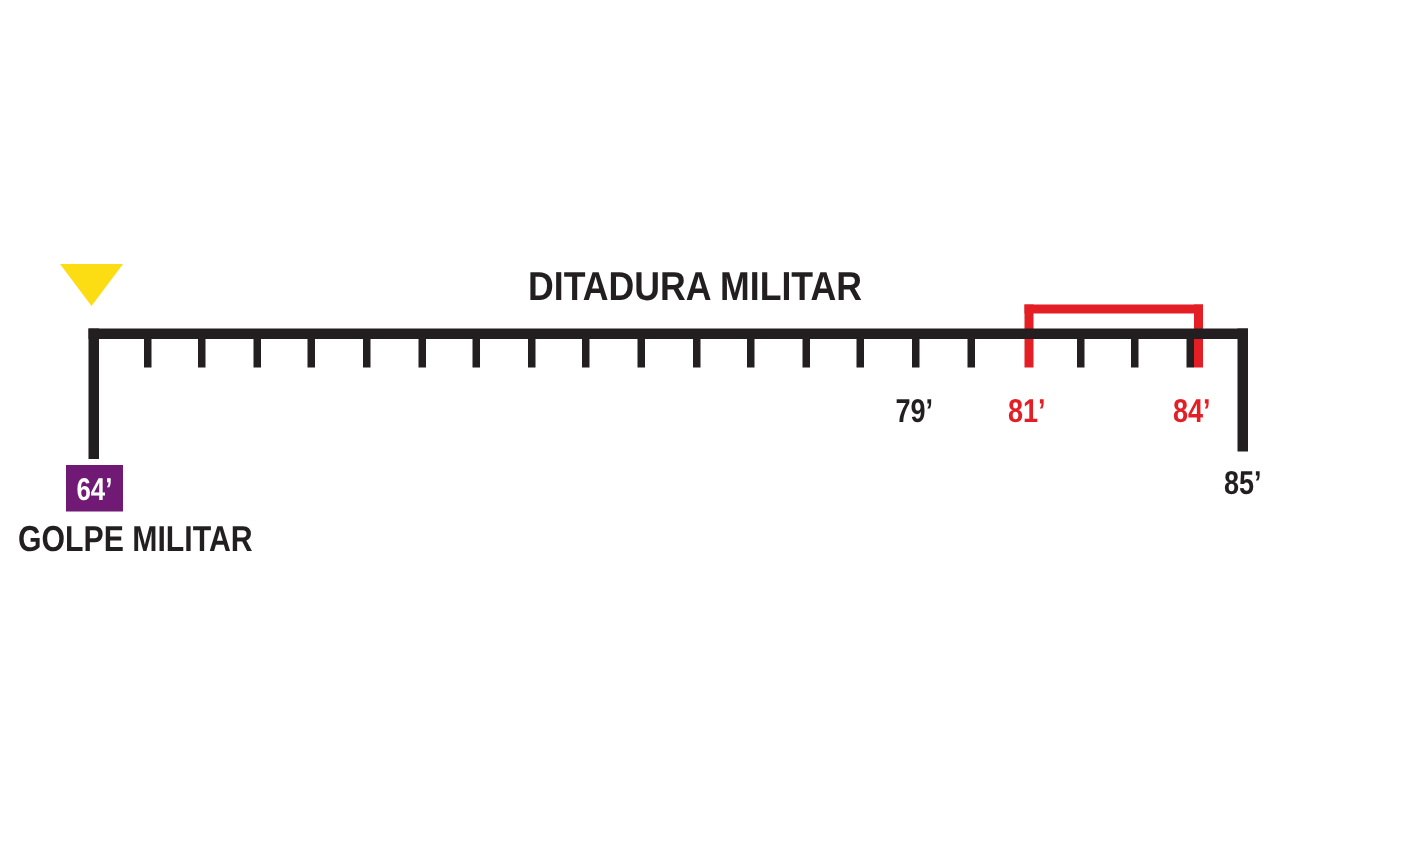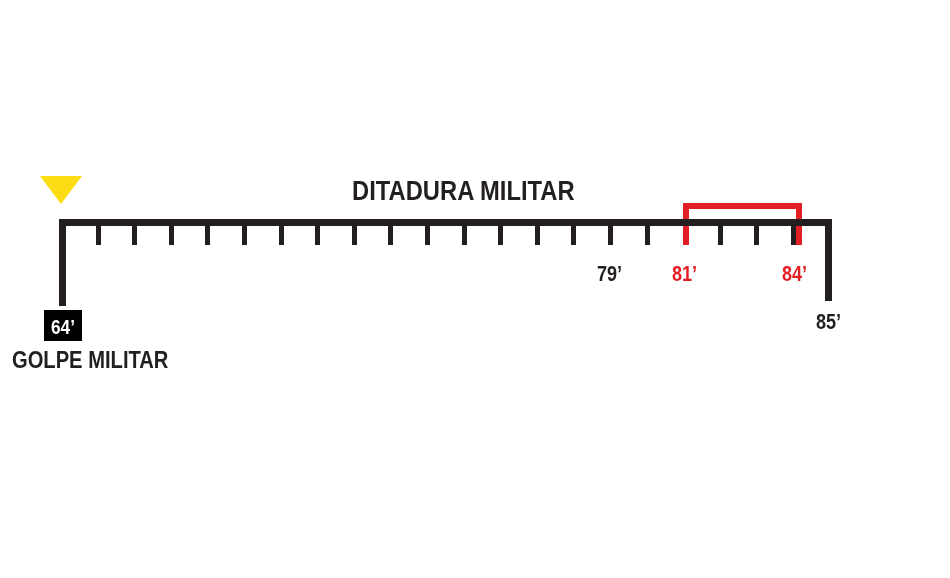--- a/index.html
+++ b/index.html
@@ -77,21 +77,21 @@
     line-height: 22px;
     color: #231f20;
     transform: scaleX(0.82);
     transform-origin: left top;
   }
   .year-label.red {
     color: #e31e24;
   }
   .start-chip {
     position: absolute;
-    background: #000000;
+    background: #701a75;
     color: #ffffff;
     font-size: 21px;
     line-height: 21px;
     padding: 6px 7px 7px 7px;
     box-sizing: border-box;
   }
   .start-chip span {
     display: inline-block;
     transform: scaleX(0.82);
     transform-origin: left top;

